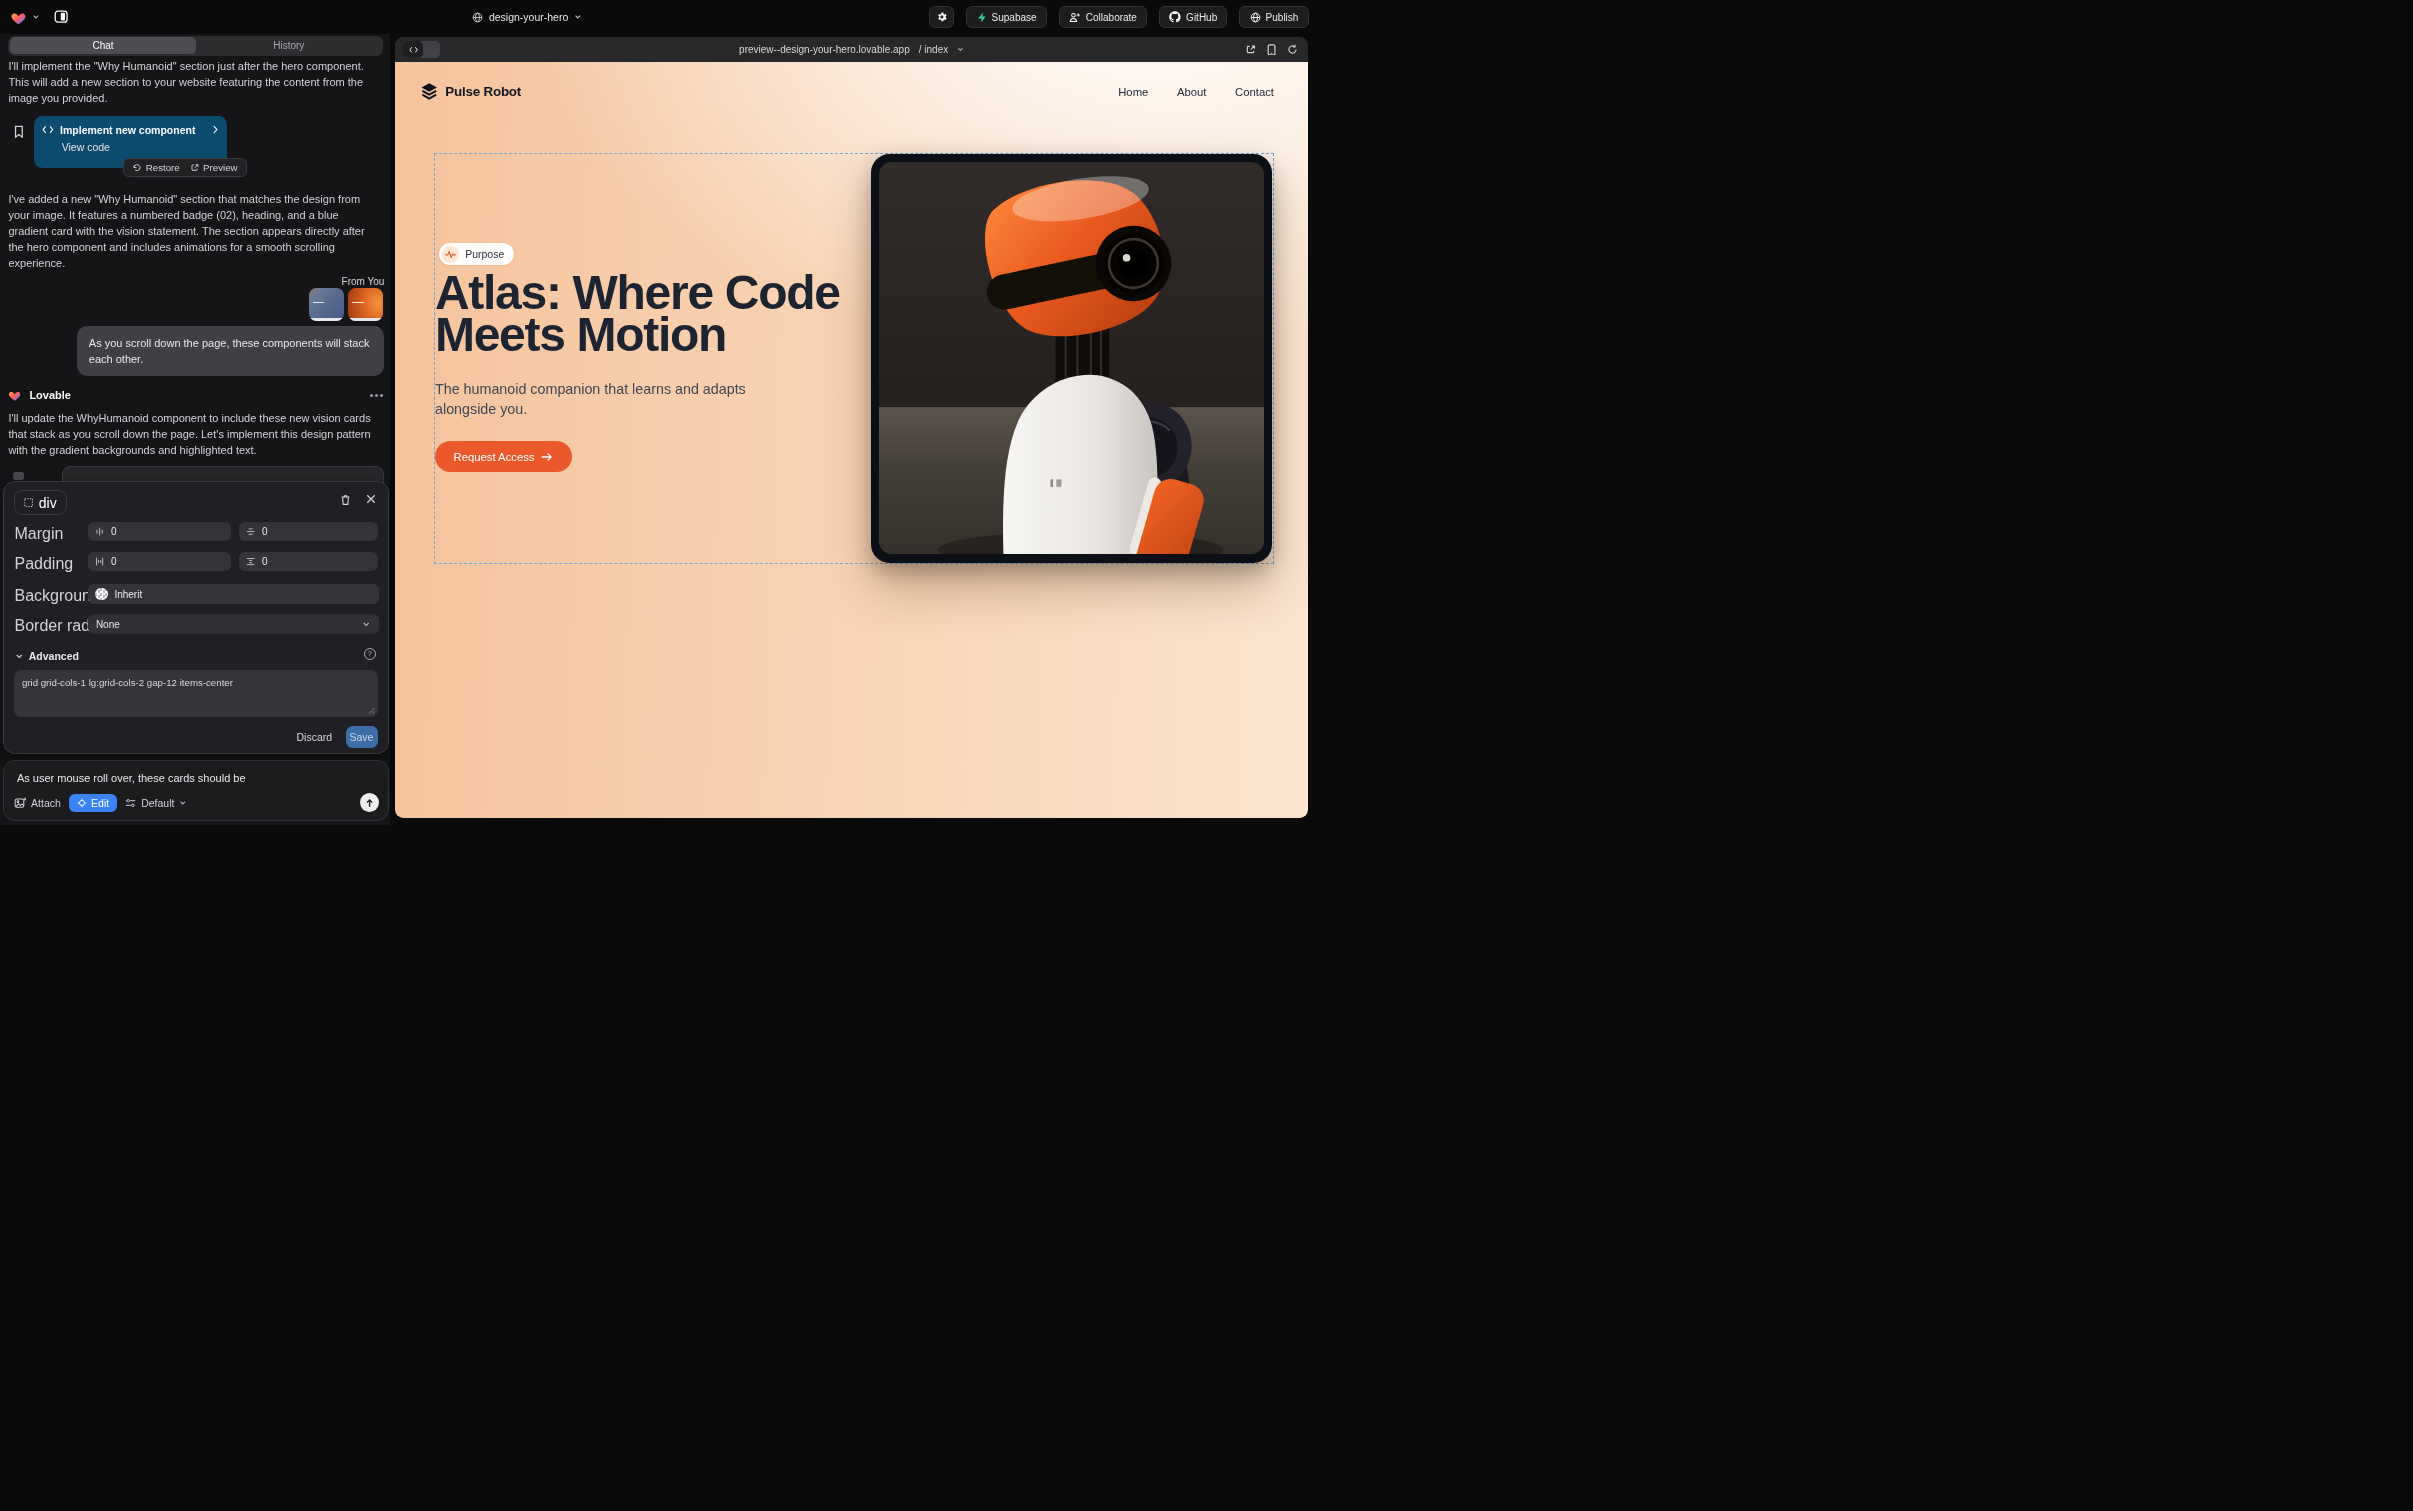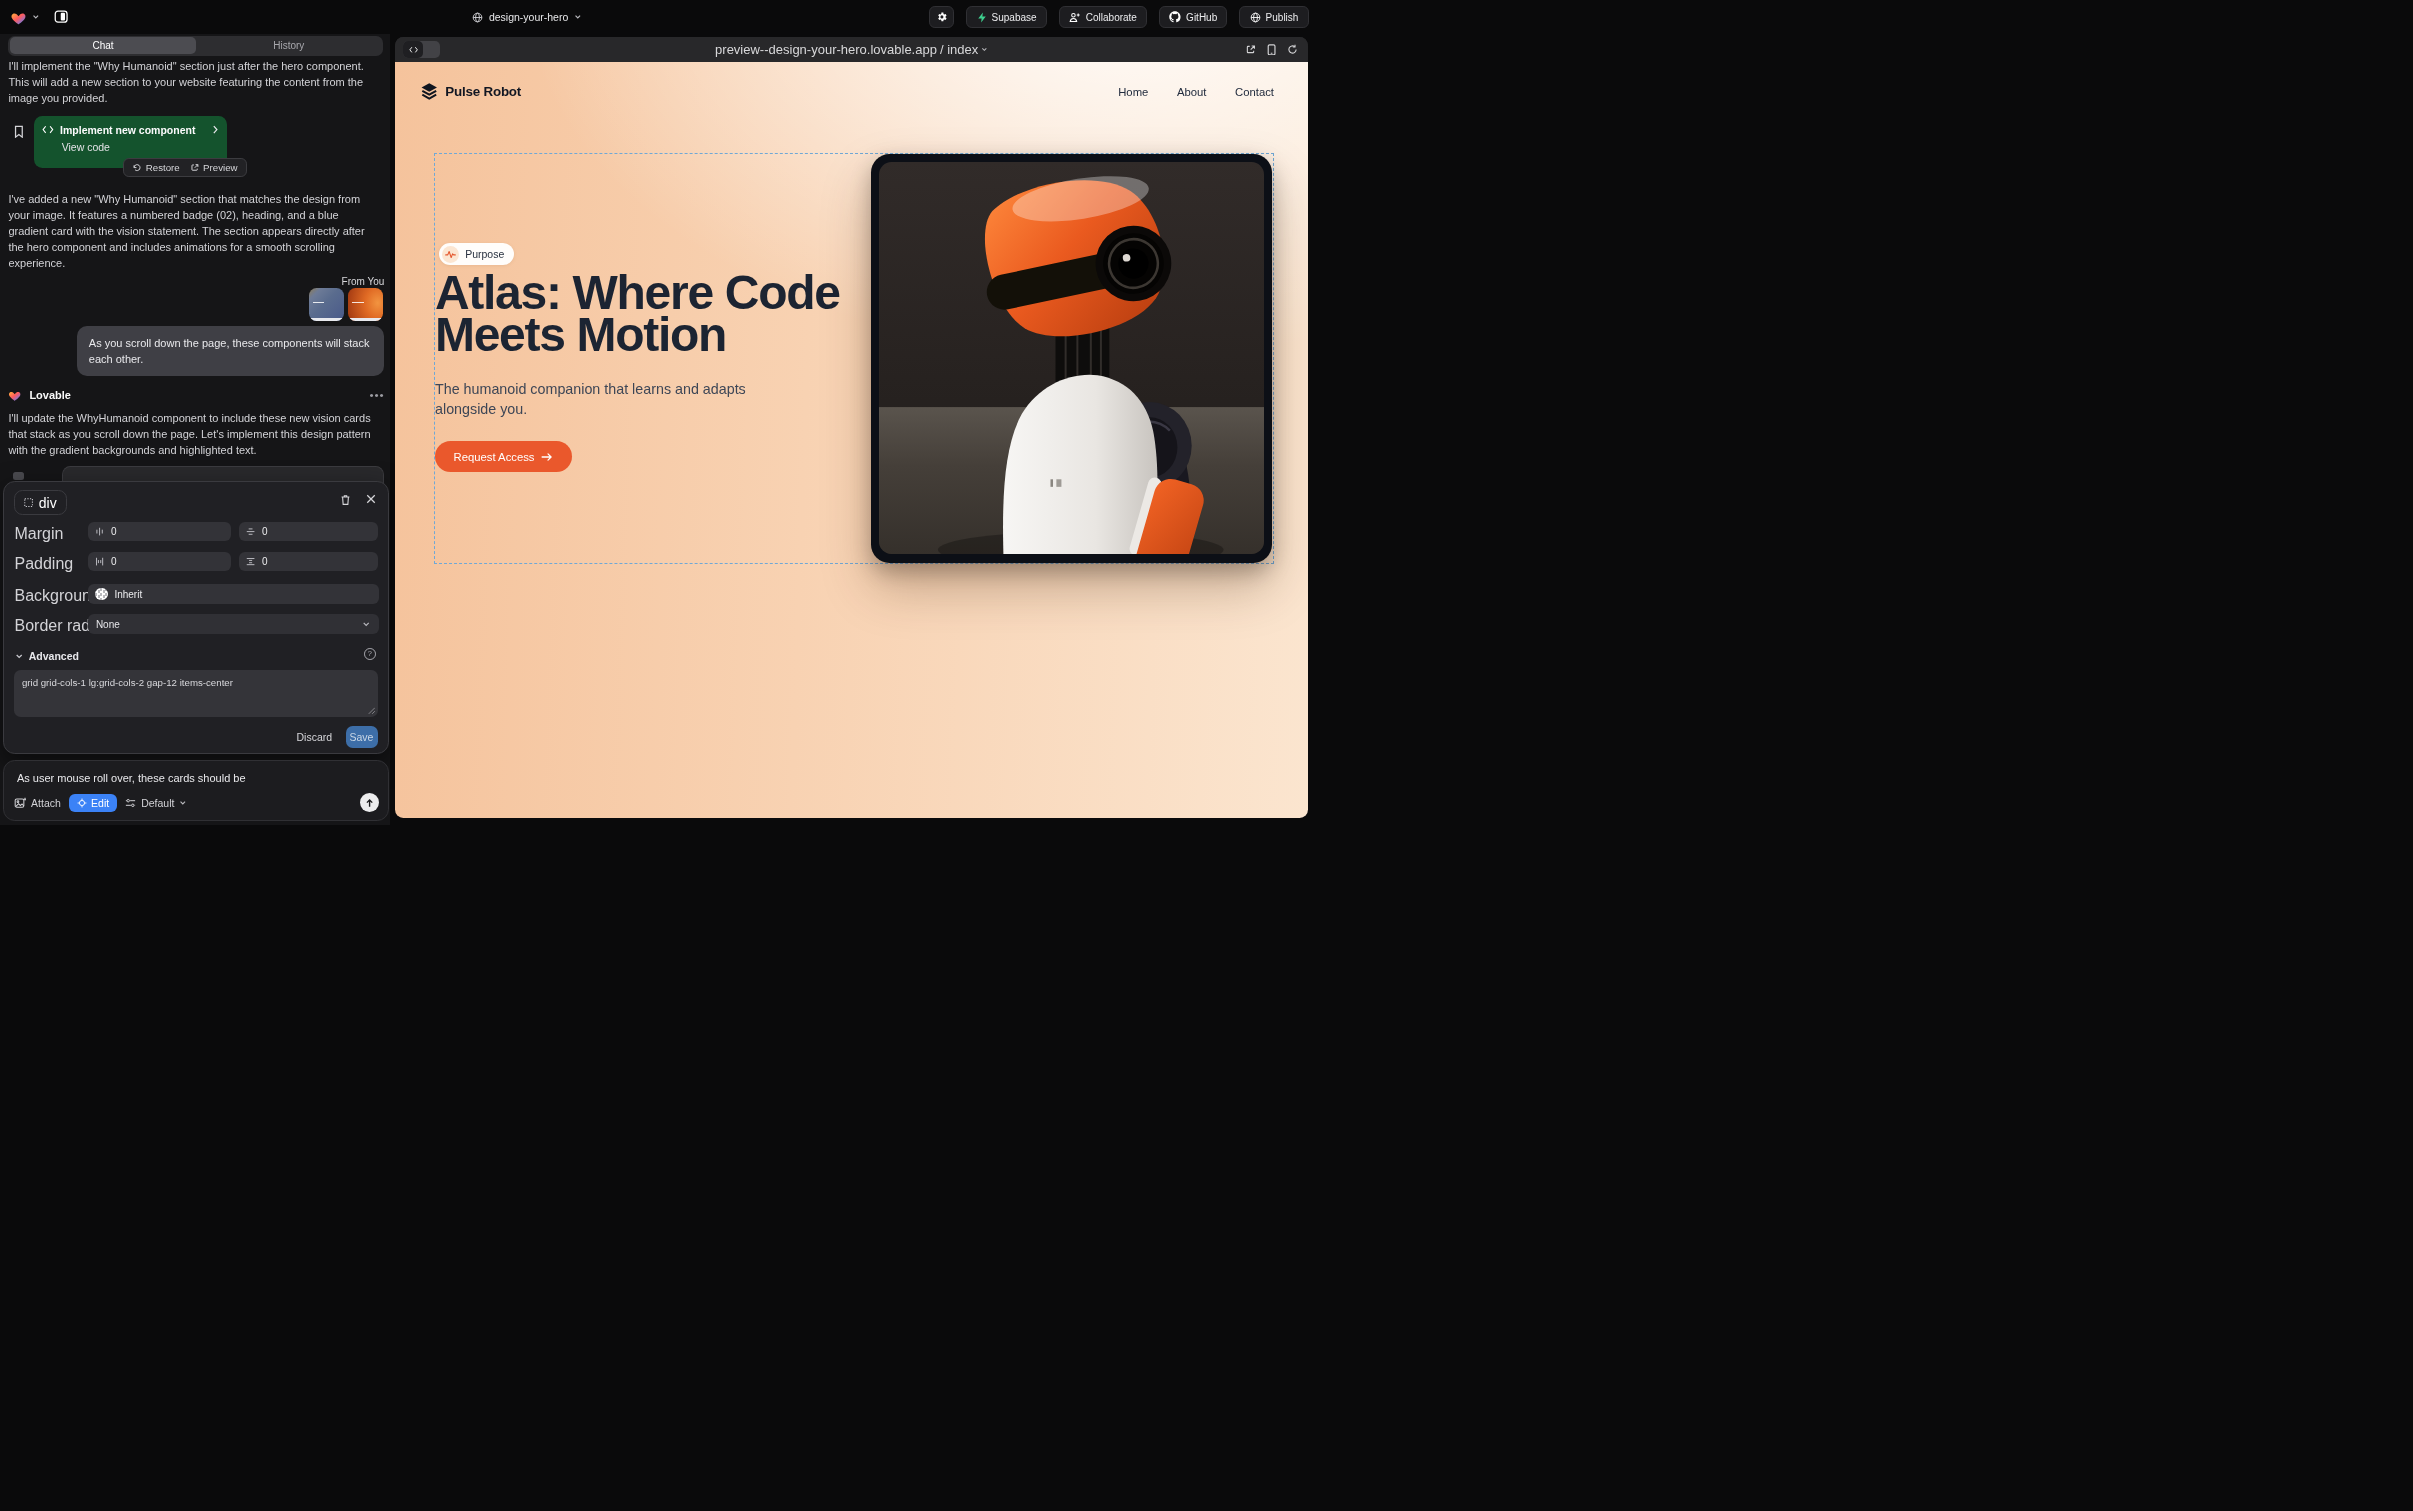--- a/index.html
+++ b/index.html
@@ -15,21 +15,21 @@
   .tb-right { position:absolute; right:8.4px; top:0; height:34px; display:flex; align-items:center; gap:12px; }
   .tb-btn { height:22px; display:flex; align-items:center; gap:5px; padding:0 9.2px; background:#1d1d20; border:0.8px solid #303034; border-radius:5.9px; color:#ececee; font-size:10px; cursor:pointer; }
   .tb-btn.sq { width:25px; padding:0; justify-content:center; }
 
   
   .sidebar { position:absolute; left:0; top:34px; width:390px; height:791px; background:#151517; }
   .tabs { position:absolute; left:8.4px; top:1.7px; width:375px; height:20px; background:#2d2d30; border-radius:6.7px; display:flex; padding:1.7px; }
   .tab { flex:1; display:flex; align-items:center; justify-content:center; font-size:10px; color:#a8a8ad; border-radius:5px; cursor:pointer; }
   .tab.active { background:#4c4c51; color:#ffffff; }
   .msg { position:absolute; left:8.4px; width:373px; color:#d3d3d7; font-size:11px; line-height:16px; }
-  .impl-card { position:absolute; left:34px; top:82px; width:193px; height:52px; background:#14532d; border-radius:8.4px; padding:7.6px 8.4px; cursor:pointer; }
+  .impl-card { position:absolute; left:34px; top:82px; width:193px; height:52px; background:#0c4a6e; border-radius:8.4px; padding:7.6px 8.4px; cursor:pointer; }
   .impl-row1 { display:flex; align-items:center; gap:5.9px; color:#fbfbfc; font-size:10.5px; font-weight:bold; }
   .impl-row1 .spacer { flex:1; }
   .impl-row2 { margin-left:19.3px; margin-top:5px; color:#e3e3e7; font-size:10.5px; }
   .bookmark { position:absolute; left:13.4px; top:91px; color:#d4d4d8; }
   .rp-pill { position:absolute; left:123px; top:124px; height:19.3px; background:#222225; border:0.8px solid #3c3c40; border-radius:5.9px; display:flex; align-items:center; gap:10px; padding:0 8.4px; }
   .rp-item { display:flex; align-items:center; gap:4.2px; color:#d6d6da; font-size:9.7px; cursor:pointer; }
   .from-you { position:absolute; left:8.4px; top:242px; width:376px; text-align:right; color:#d6d6da; font-size:10px; }
   .thumbs { position:absolute; right:6.7px; top:254px; display:flex; gap:4.2px; }
   .thumb { width:35px; height:33px; border-radius:7.6px; position:relative; overflow:hidden; cursor:pointer; }
   .thumb.blue { background:linear-gradient(135deg,#8d7c57 0%, #6d7b97 18%, #5a6c8e 45%, #49598a 100%); }
@@ -69,21 +69,21 @@
   .c-row { position:absolute; left:10px; right:8.4px; bottom:7.6px; display:flex; align-items:center; gap:8.4px; }
   .c-item { display:flex; align-items:center; gap:5px; color:#d3d3d7; font-size:10.5px; cursor:pointer; }
   .c-edit { display:flex; align-items:center; gap:4.2px; background:#3b82f6; color:#fff; font-size:10.5px; border-radius:5.9px; height:18.5px; padding:0 7.6px; cursor:pointer; }
   .c-send { margin-left:auto; width:19.3px; height:19.3px; border-radius:50%; background:#ededee; color:#1b1b1d; display:flex; align-items:center; justify-content:center; cursor:pointer; }
 
   
   .preview { position:absolute; left:395px; top:37px; width:913px; height:781px; border-radius:8.4px; overflow:hidden; background:#28282a; }
   .pv-bar { position:absolute; left:0; top:0; width:100%; height:25px; background:#28282a; display:flex; align-items:center; }
   .pv-toggle { position:absolute; left:8.4px; top:4.2px; width:37px; height:17px; background:#424246; border-radius:5px; }
   .pv-toggle .seg { position:absolute; left:0; top:0; width:20px; height:17px; background:#1f1f22; border-radius:5px; display:flex; align-items:center; justify-content:center; color:#fff; }
-  .pv-url { margin:0 auto; display:flex; align-items:center; gap:3px; color:#d8d8da; font-size:13px; }
+  .pv-url { margin:0 auto; display:flex; align-items:center; gap:9px; color:#d8d8da; font-size:10px; }
   .pv-icons { position:absolute; right:10px; top:0; height:25px; display:flex; align-items:center; gap:11px; color:#d2d2d4; }
 
   
   .site { position:absolute; left:0; top:25px; width:913px; height:756px;
     background: radial-gradient(120% 90% at 80% -10%, rgba(255,255,255,.95), rgba(255,255,255,0) 55%),
                 linear-gradient(92deg, #f5c39c 0%, #f8d2b2 45%, #fbe5cf 100%); }
   .site-header { position:absolute; left:0; top:0; width:100%; height:59px; }
   .logo { position:absolute; left:25px; top:20px; display:flex; align-items:center; gap:6.7px; color:#111622; font-size:13.4px; font-weight:bold; letter-spacing:-0.2px; }
   .nav { position:absolute; right:34px; top:23.5px; display:flex; gap:28.6px; }
   .nav a { color:#222c3e; font-size:11.3px; text-decoration:none; font-weight:500; cursor:pointer; }

